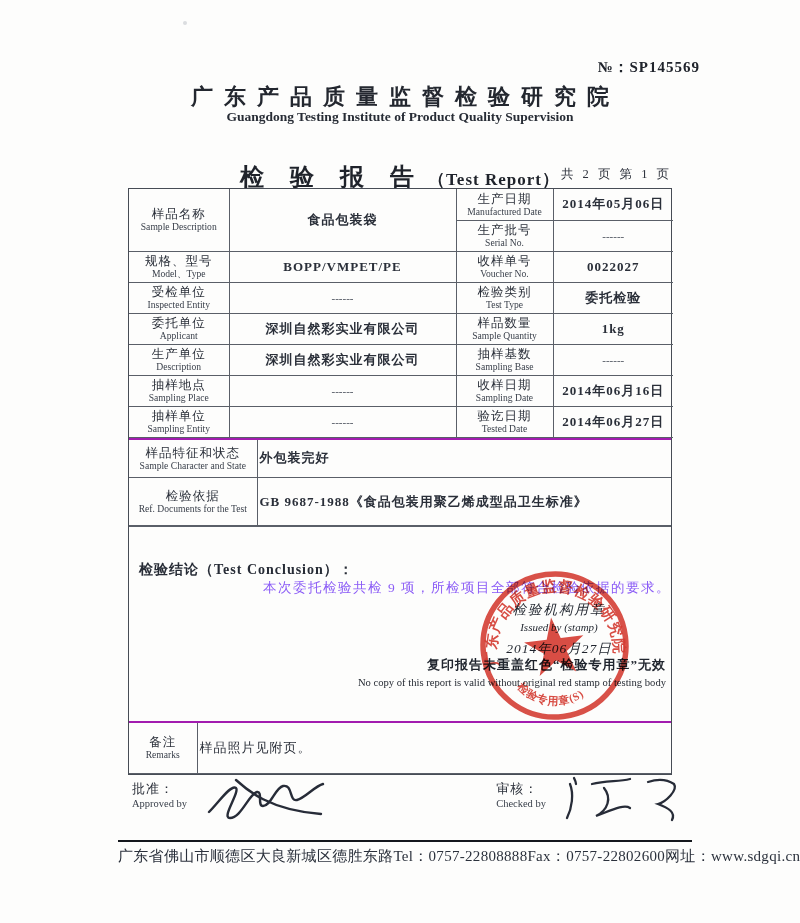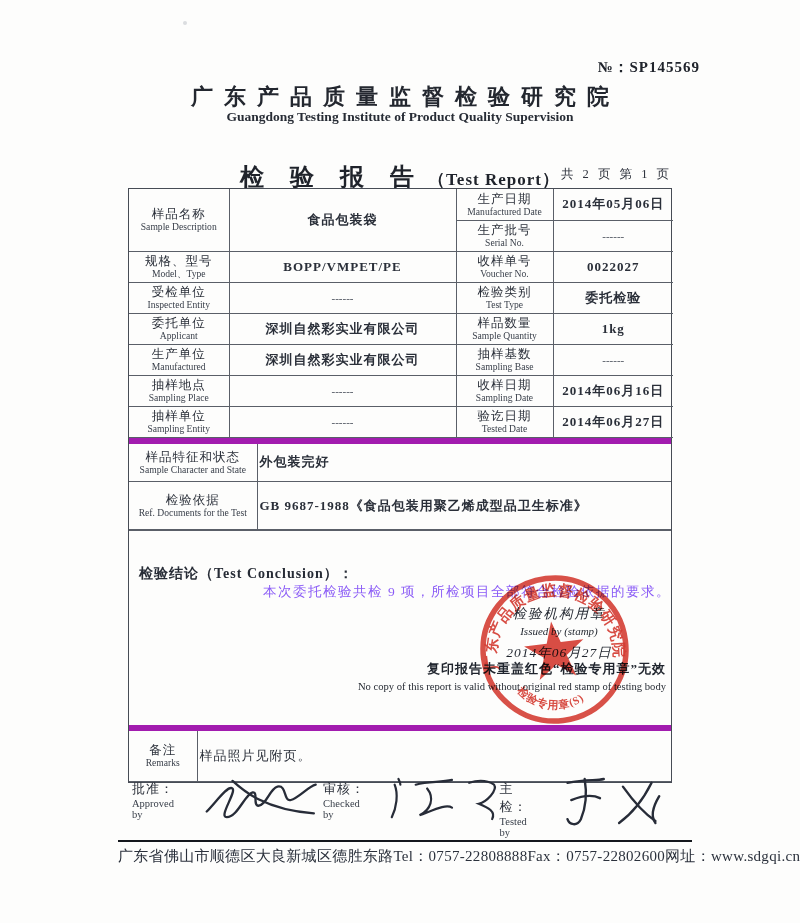--- a/index.html
+++ b/index.html
@@ -31,21 +31,21 @@
     border:1.5px solid #474c55; background:transparent; }
   table { border-collapse:collapse; width:100%; table-layout:fixed; }
   td { border:1px solid #5a5f68; vertical-align:middle; padding:1px 2px; }
   tr { height:31px; }
   td.lab { text-align:center; line-height:1.15; }
   .cn  { display:block; font-size:12.5px; letter-spacing:1px; color:#2b303a; }
   .en  { display:block; font-size:9.6px; color:#3a404b; }
   td.val { text-align:center; font-size:13px; font-weight:bold; color:#2a2f39; letter-spacing:1px; }
   td.val.dash { font-weight:normal; font-size:11px; letter-spacing:0; color:#444a55; }
   td.val.lft { text-align:left; }
-  .sec { border-top:6px solid #a21caf; }
+  .sec { border-top:2px solid #a21caf; }
   .sec table td { border-top:none; }
   .sec table tr td:first-child { border-left:none; }
   .sec table tr td:last-child { border-right:none; }
   .tblA tr td:first-child { border-left:none; }
   .tblA tr td:last-child { border-right:none; }
   .tblA tr:first-child td { border-top:none; }
 
   .conclusion { position:relative; height:195px; border-top:1px solid #5a5f68; }
   .conc-head { padding:34px 0 0 10px; font-size:14px; font-weight:bold;
     letter-spacing:1px; color:#272c36; }
@@ -154,21 +154,21 @@
         <td class="val">深圳自然彩实业有限公司</td>
         <td class="lab">
           <span class="cn">样品数量</span>
           <span class="en">Sample Quantity</span>
         </td>
         <td class="val">1kg</td>
       </tr>
       <tr>
         <td class="lab">
           <span class="cn">生产单位</span>
-          <span class="en">Manufactured</span>
+          <span class="en">Description</span>
         </td>
         <td class="val">深圳自然彩实业有限公司</td>
         <td class="lab">
           <span class="cn">抽样基数</span>
           <span class="en">Sampling Base</span>
         </td>
         <td class="val dash">------</td>
       </tr>
       <tr>
         <td class="lab">
@@ -292,36 +292,20 @@
       <svg class="sig-svg" width="118" height="52" viewBox="0 0 118 52">
         <g fill="none" stroke="#272c38" stroke-width="2.3" stroke-linecap="round">
           <path d="M8 10 C12 20 10 34 5 44"></path>
           <path d="M12 4 C13 6 14 8 14 10"></path>
           <path d="M30 10 C44 6 56 8 68 5"></path>
           <path d="M42 14 C50 24 46 36 34 42 C50 36 62 30 68 34"></path>
           <path d="M86 8 C98 4 106 6 112 10 C116 16 104 28 96 30 C106 34 114 38 110 46"></path>
         </g>
       </svg>
     </div>
-    <div class="sig-group">
-      <div class="sig-lab">
-        <span class="cn">主检：</span>
-        <span class="en">Tested by</span>
-      </div>
-      <svg class="sig-svg" width="130" height="54" viewBox="0 0 130 54">
-        <g fill="none" stroke="#272c38" stroke-width="2.5" stroke-linecap="round">
-          <path d="M12 8 C32 4 42 6 50 4"></path>
-          <path d="M30 4 C32 16 32 32 26 46 C22 54 14 52 12 46"></path>
-          <path d="M16 26 C26 22 38 20 46 24"></path>
-          <path d="M70 12 C80 26 92 40 104 48"></path>
-          <path d="M100 8 C92 24 80 40 66 50"></path>
-          <path d="M108 22 C102 32 98 42 104 50"></path>
-        </g>
-      </svg>
-    </div>
   </div>
 
   <div class="footer">
     <span>广东省佛山市顺德区大良新城区德胜东路</span>
     <span>Tel：0757-22808888</span>
     <span>Fax：0757-22802600</span>
     <span>网址：www.sdgqi.cn</span>
   </div>
 </div>
 

